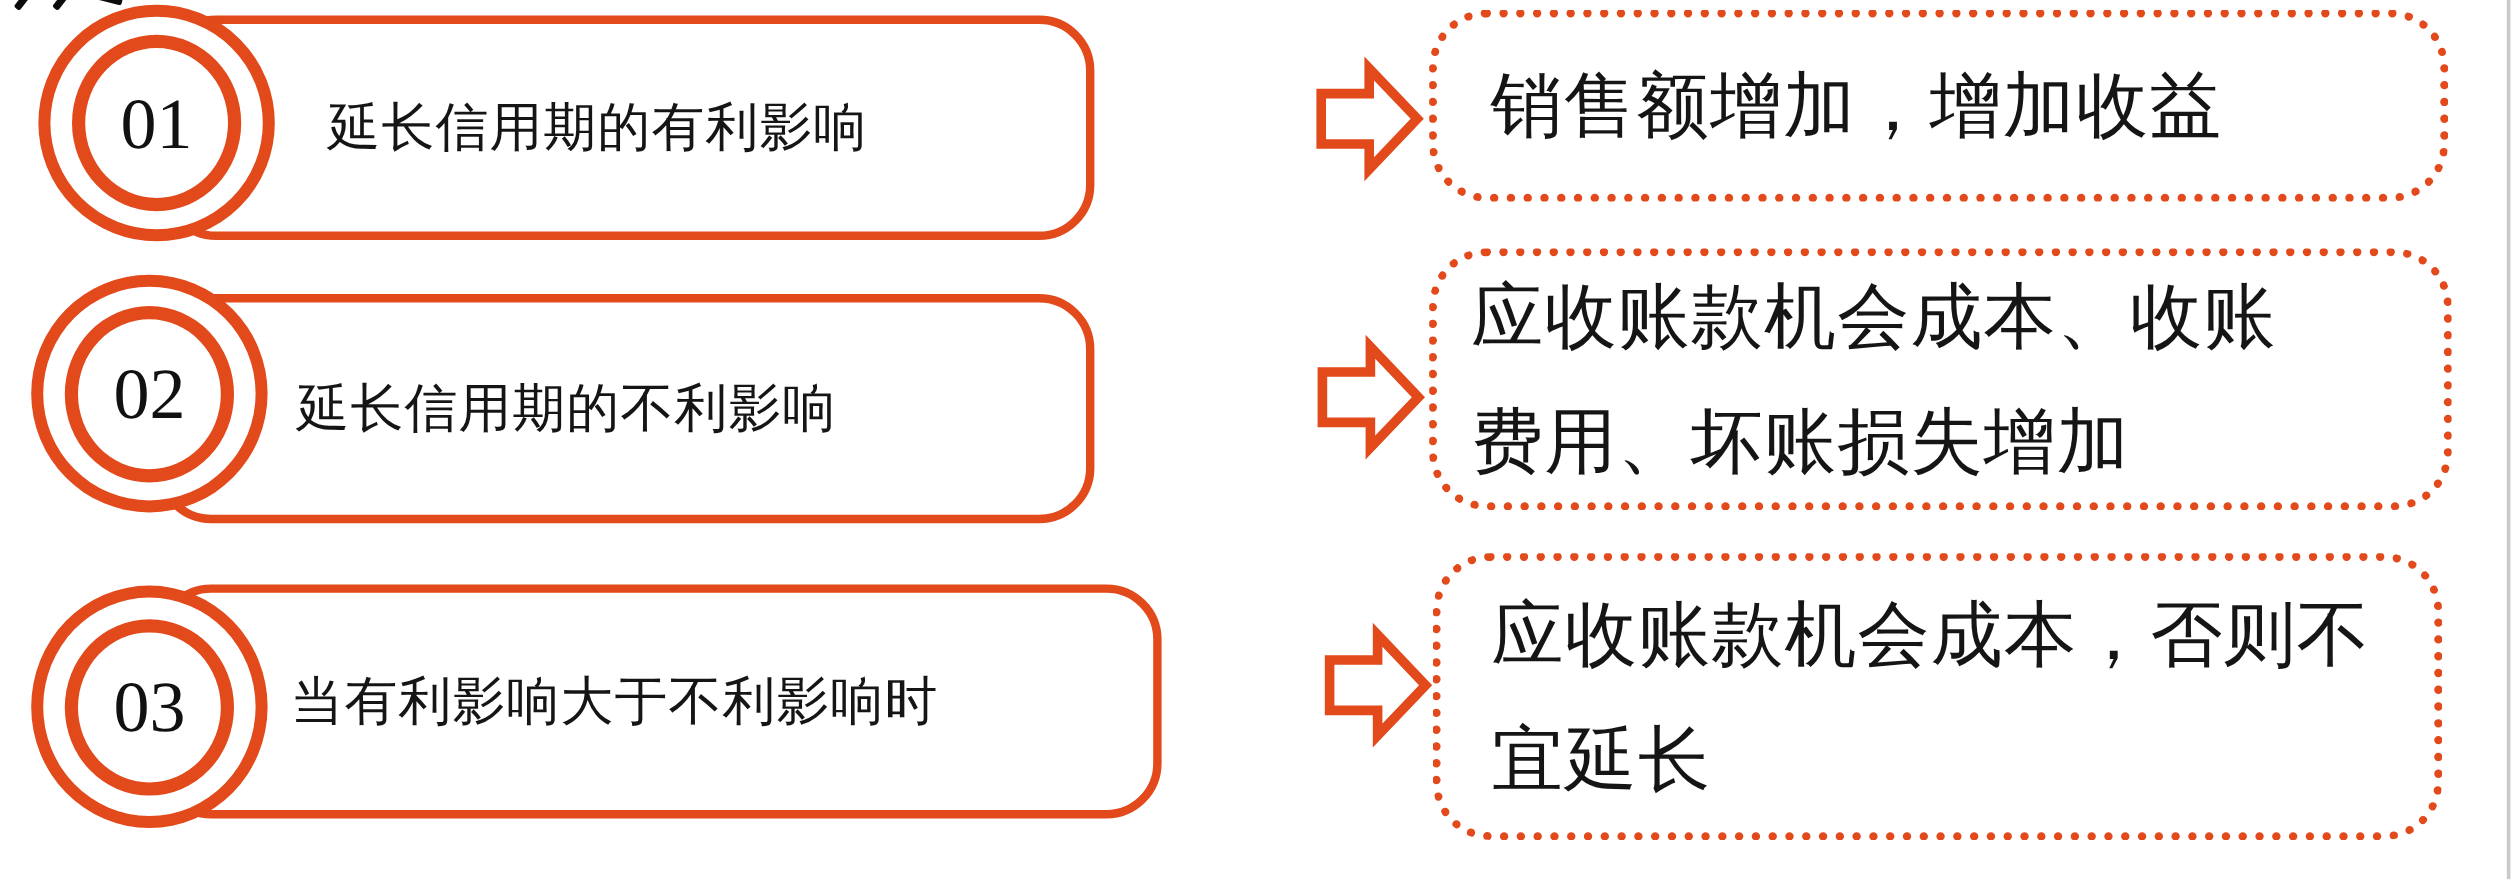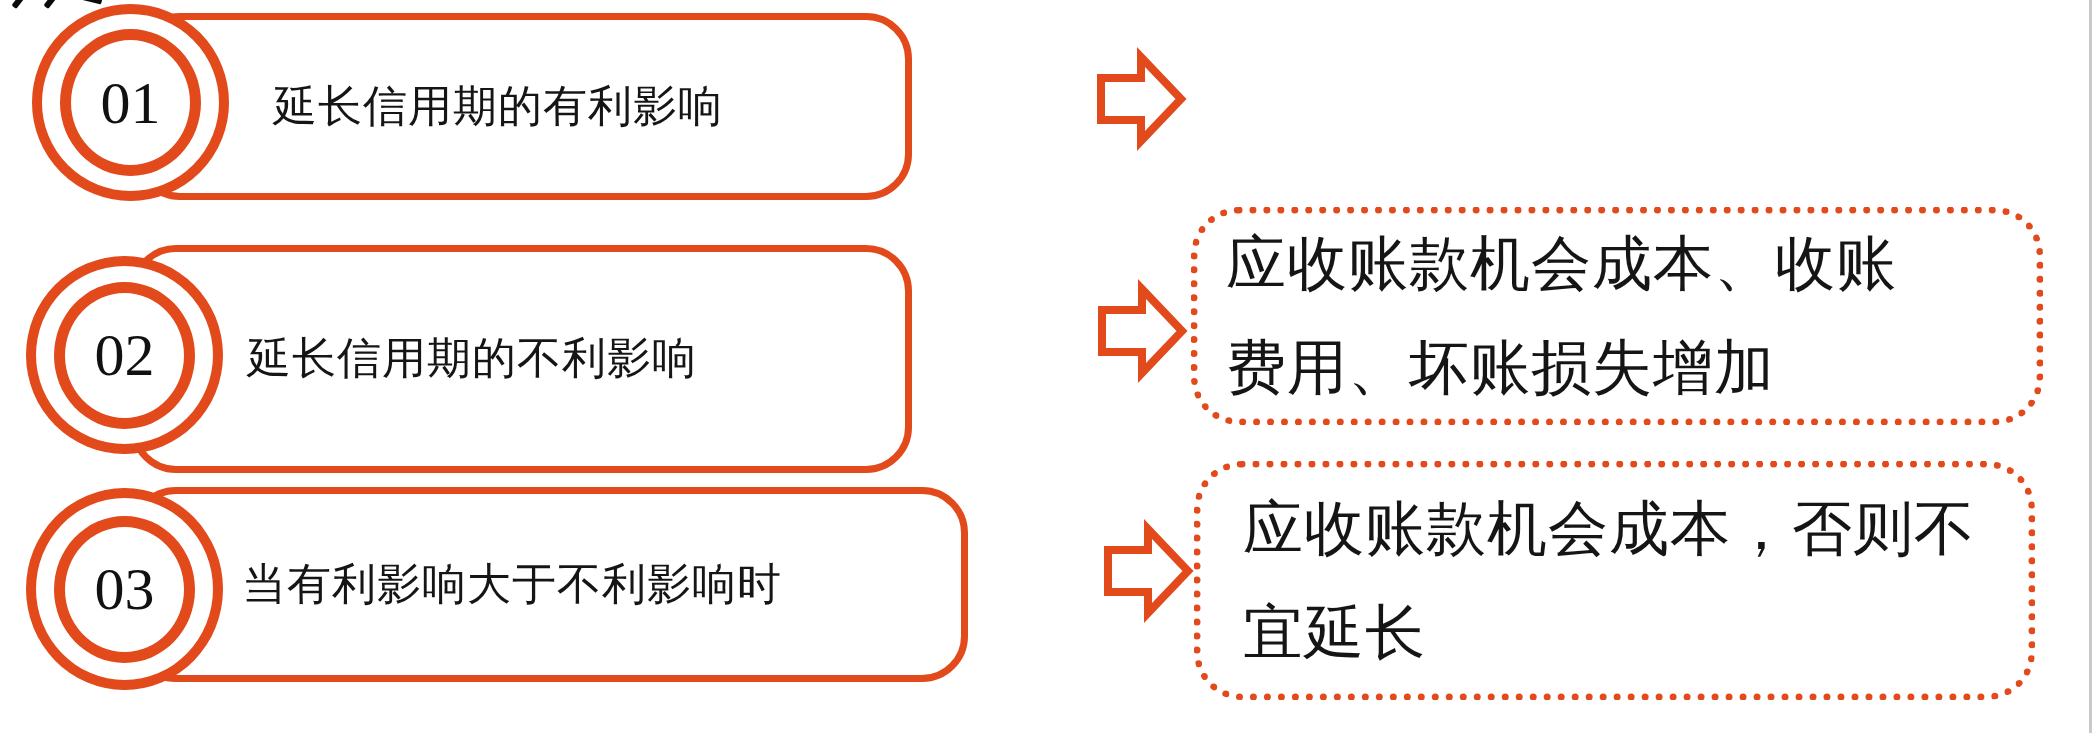--- a/index.html
+++ b/index.html
@@ -31,21 +31,21 @@
   }
   
   .pill{
     position:absolute;box-sizing:border-box;
     border:7px solid var(--accent);
     border-radius:46px;
     background:#fff;
     display:flex;align-items:center;
   }
   .pill-1{left:134px;top:13px;width:778px;height:187px;}
-  .pill-2{left:130px;top:245px;width:782px;height:228px;}
+  .pill-2{left:130px;top:245px;width:782px;height:191px;}
   .pill-3{left:130px;top:487px;width:838px;height:195px;}
   .pill-text{
     font-size:44px;line-height:1;letter-spacing:1px;white-space:nowrap;
   }
   .pill-1 .pill-text{padding-left:132px;}
   .pill-2 .pill-text{padding-left:110px;}
   .pill-3 .pill-text{padding-left:105px;}
   
   .badge{
     position:absolute;box-sizing:border-box;
@@ -53,21 +53,21 @@
     background:#fff;
     display:flex;align-items:center;justify-content:center;
   }
   .badge-inner{
     box-sizing:border-box;
     border:11px solid var(--accent);border-radius:50%;
     background:#fff;
     display:flex;align-items:center;justify-content:center;
   }
   .badge-1{left:32px;top:4px;width:197px;height:197px;}
-  .badge-2{left:26px;top:256px;width:197px;height:198px;}
+  .badge-2{left:26px;top:229px;width:197px;height:198px;}
   .badge-3{left:26px;top:488px;width:197px;height:202px;font-family:Liberation Serif, serif;}
   .badge-1 .badge-inner{width:141px;height:147px;}
   .badge-2 .badge-inner{width:141px;height:147px;}
   .badge-3 .badge-inner{width:141px;height:147px;}
   .badge-num{font-size:60px;line-height:1;color:#111;}
   
   .arrow{position:absolute;color:var(--accent);}
   .arrow-1{left:1095px;top:44px;}
   .arrow-2{left:1096px;top:276px;}
   .arrow-3{left:1102px;top:516px;}
@@ -106,20 +106,23 @@
     <span class="pill-text">延长信用期的有利影响</span>
   </div>
   <div class="badge badge-1">
     <div class="badge-inner">
       <span class="badge-num">01</span>
     </div>
   </div>
   <svg class="arrow arrow-1" width="92" height="110" viewBox="0 0 92 110" aria-hidden="true">
     <path d="M6 34 H46 V13 L86 55 L46 97 V76 H6 Z" fill="#ffffff" stroke="currentColor" stroke-width="8" stroke-linejoin="miter"></path>
   </svg>
+  <div class="dotted dotted-1">
+    <div class="dline">销售额增加，增加收益</div>
+  </div>
 
   <div class="pill pill-2">
     <span class="pill-text">延长信用期的不利影响</span>
   </div>
   <div class="badge badge-2">
     <div class="badge-inner">
       <span class="badge-num">02</span>
     </div>
   </div>
   <svg class="arrow arrow-2" width="92" height="110" viewBox="0 0 92 110" aria-hidden="true">

